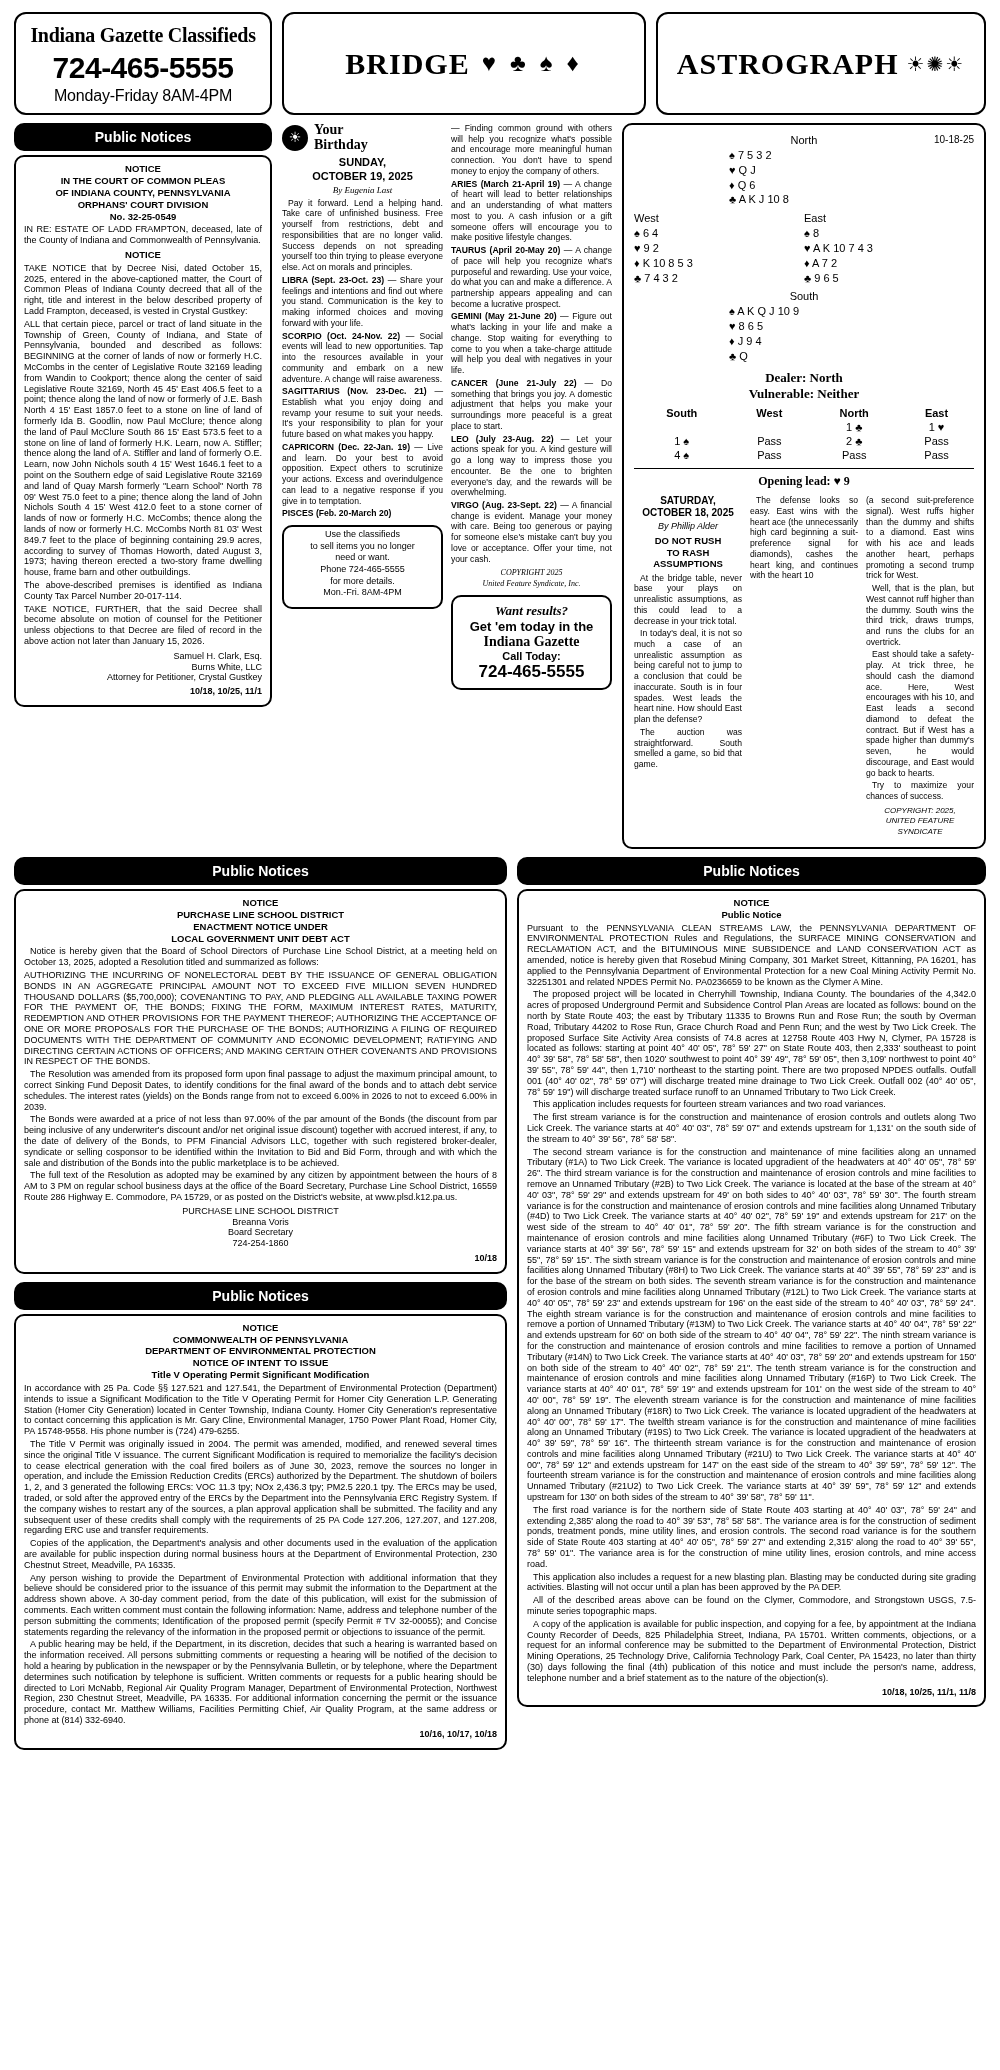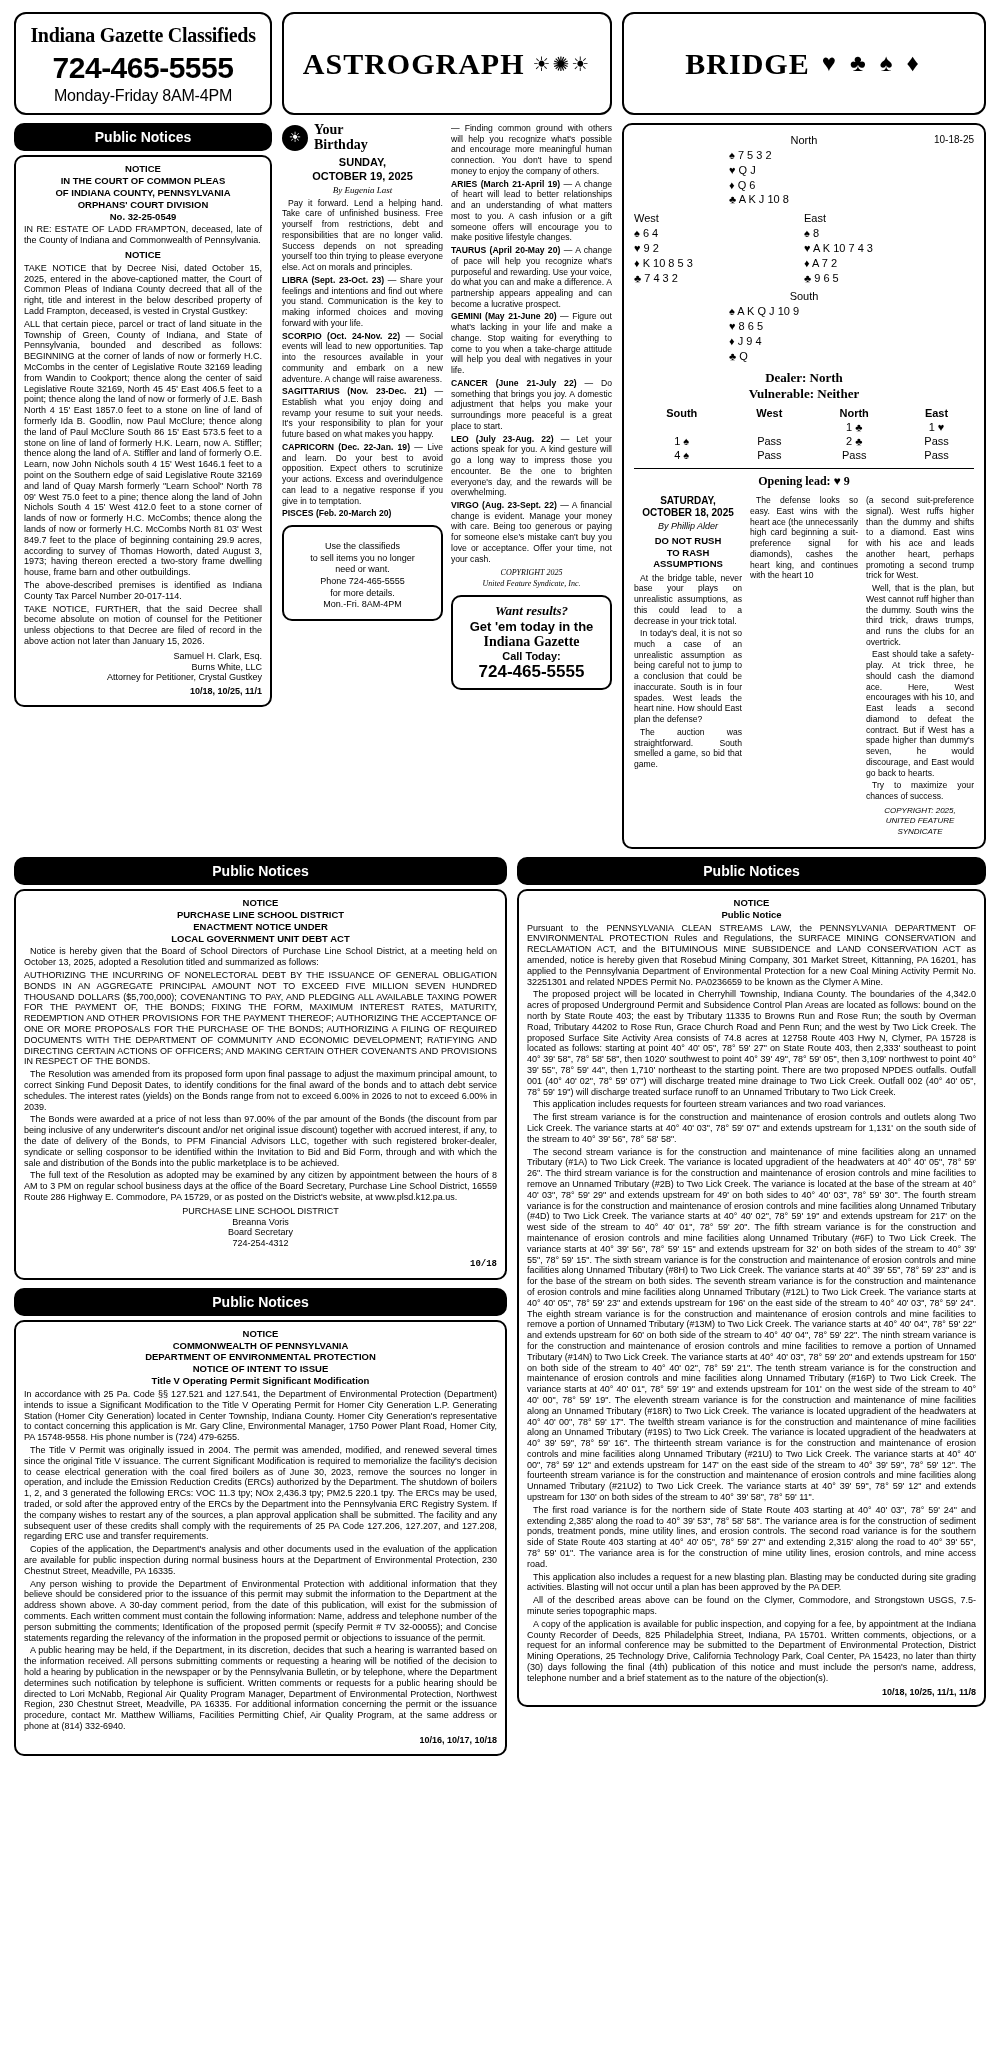--- a/index.html
+++ b/index.html
@@ -163,21 +163,21 @@
     font-size: 8.6px; line-height: 1.25; text-align: justify;
     font-family: "Liberation Sans", sans-serif;
   }
   .astro-p p { margin: 0 0 2px; text-indent: 6px; }
   .astro-p p.sign { text-indent: 0; }
   .sign b { font-weight: bold; }
 
   .ad-box {
     border: 2px solid #000;
     border-radius: 10px;
-    padding: 14px 6px 8px;
+    padding: 2px 6px 8px;
     margin-top: 6px;
     text-align: center;
     font-family: "Liberation Sans", sans-serif;
     font-size: 9px;
     line-height: 1.3;
   }
   .ad-box2 {
     border: 2px solid #000;
     border-radius: 10px;
     padding: 6px;
@@ -252,28 +252,28 @@
 <div class="page">
 
   <div class="top-row">
 
     <div class="box gazette-head">
       <div class="g-title">Indiana Gazette Classifieds</div>
       <div class="g-phone">724-465-5555</div>
       <div class="g-hours">Monday-Friday 8AM-4PM</div>
     </div>
 
+    <div class="box bridge-head">
+      <div class="b-title">BRIDGE</div>
+      <div class="suits">♥ ♣ ♠ ♦</div>
+    </div>
+
     <div class="box astro-head">
       <div class="a-title">ASTROGRAPH</div>
       <div class="astro-sym">☀✺☀</div>
-    </div>
-
-    <div class="box bridge-head">
-      <div class="b-title">BRIDGE</div>
-      <div class="suits">♥ ♣ ♠ ♦</div>
     </div>
 
   </div>
 
   <div class="main-row">
 
     <div class="col-left">
       <div class="pn-banner">Public Notices</div>
       <div class="pn-box">
         <div class="notice-title">NOTICE</div>
@@ -476,23 +476,23 @@
             <p style="text-indent:6px">Notice is hereby given that the Board of School Directors of Purchase Line School District, at a meeting held on October 13, 2025, adopted a Resolution titled and summarized as follows:</p>
             <p>AUTHORIZING THE INCURRING OF NONELECTORAL DEBT BY THE ISSUANCE OF GENERAL OBLIGATION BONDS IN AN AGGREGATE PRINCIPAL AMOUNT NOT TO EXCEED FIVE MILLION SEVEN HUNDRED THOUSAND DOLLARS ($5,700,000); COVENANTING TO PAY, AND PLEDGING ALL AVAILABLE TAXING POWER FOR THE PAYMENT OF, THE BONDS; FIXING THE FORM, MAXIMUM INTEREST RATES, MATURITY, REDEMPTION AND OTHER PROVISIONS FOR THE PAYMENT THEREOF; AUTHORIZING THE ACCEPTANCE OF ONE OR MORE PROPOSALS FOR THE PURCHASE OF THE BONDS; AUTHORIZING A FILING OF REQUIRED DOCUMENTS WITH THE DEPARTMENT OF COMMUNITY AND ECONOMIC DEVELOPMENT; RATIFYING AND DIRECTING CERTAIN ACTIONS OF OFFICERS; AND MAKING CERTAIN OTHER COVENANTS AND PROVISIONS IN RESPECT OF THE BONDS.</p>
             <p style="text-indent:6px">The Resolution was amended from its proposed form upon final passage to adjust the maximum principal amount, to correct Sinking Fund Deposit Dates, to identify conditions for the final award of the bonds and to attach debt service schedules. The interest rates (yields) on the Bonds range from not to exceed 6.00% in 2026 to not to exceed 6.00% in 2039.</p>
             <p style="text-indent:6px">The Bonds were awarded at a price of not less than 97.00% of the par amount of the Bonds (the discount from par being inclusive of any underwriter's discount and/or net original issue discount) together with accrued interest, if any, to the date of delivery of the Bonds, to PFM Financial Advisors LLC, together with such registered broker-dealer, syndicate or selling cosponsor to be identified within the Invitation to Bid and Bid Form, through and with which the sale and distribution of the Bonds into the public marketplace is to be achieved.</p>
             <p style="text-indent:6px">The full text of the Resolution as adopted may be examined by any citizen by appointment between the hours of 8 AM to 3 PM on regular school business days at the office of the Board Secretary, Purchase Line School District, 16559 Route 286 Highway E. Commodore, PA 15729, or as posted on the District's website, at www.plsd.k12.pa.us.</p>
           </div>
           <div class="ntext center" style="margin-top:3px;">
             <div>PURCHASE LINE SCHOOL DISTRICT</div>
             <div>Breanna Voris</div>
             <div>Board Secretary</div>
-            <div>724-254-4312</div>
-          </div>
-          <div class="ntext right bold" style="margin-top:10px;font-family:Liberation Mono, monospace;">10/18</div>
+            <div>724-254-1860</div>
+          </div>
+          <div class="ntext right bold" style="margin-top:4px;">10/18</div>
         </div>
       </div>
 
       <div class="pn-block">
         <div class="pn-banner">Public Notices</div>
         <div class="pn-box">
           <div class="notice-title">NOTICE</div>
           <div class="notice-title" style="white-space:pre-line;">COMMONWEALTH OF PENNSYLVANIA
 DEPARTMENT OF ENVIRONMENTAL PROTECTION
 NOTICE OF INTENT TO ISSUE

